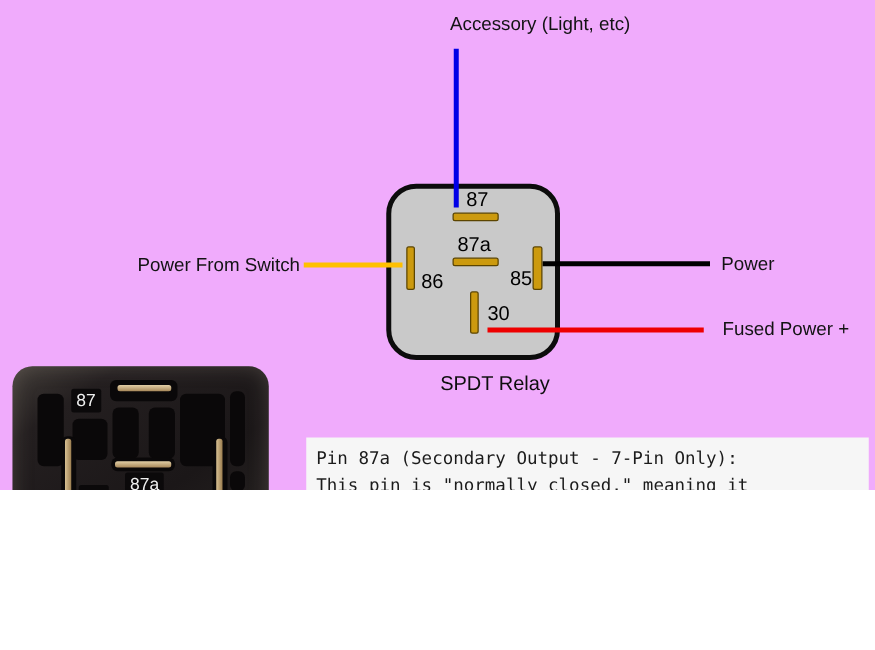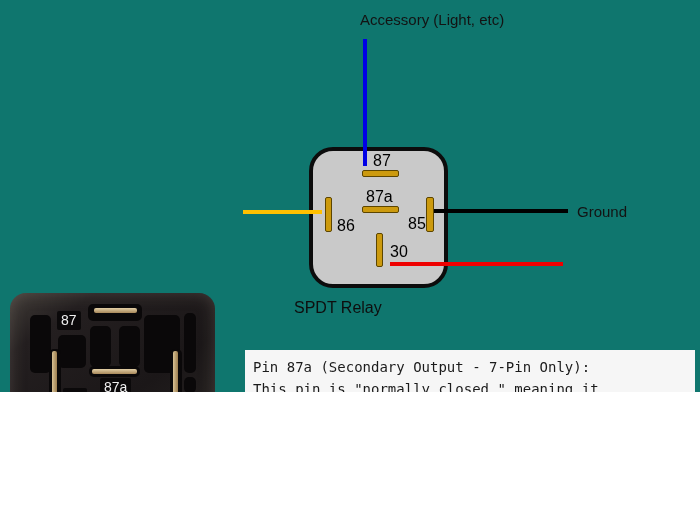--- a/index.html
+++ b/index.html
@@ -1,25 +1,25 @@
 <!DOCTYPE html>
 <html><head>
 <meta charset="utf-8">
 <style>
   html,body { margin:0; padding:0; background:#ffffff; }
   .stage {
-    position:relative; width:700px; height:392px; background:#0f766e;
+    position:relative; width:700px; height:392px; background:#f0abfc;
     font-family:"Liberation Sans", sans-serif; color:#111; overflow:hidden;
   }
   .lbl { position:absolute; font-size:15px; color:#131313; white-space:nowrap; }
   .lbl-accessory { left:360px; top:11px; }
   .lbl-switch    { left:110px; top:204px; }
   .lbl-ground    { left:577px; top:203px; }
   .lbl-fused     { left:578px; top:255px; }
-  .caption { position:absolute; left:294px; top:299px; width:148px; text-align:left;
+  .caption { position:absolute; left:322px; top:299px; width:148px; text-align:center;
              font-size:16px; color:#0e0e0e; }
 
   
   .relay-box {
     position:absolute; left:309px; top:147px; width:139px; height:141px;
     border:4px solid #0c0c0c; border-radius:24px; box-sizing:border-box; z-index:1;
   }
   .pin-bar { position:absolute; border:1px solid #5c4500; border-radius:2px;
              box-sizing:border-box; z-index:6; }
   .bar-87  { left:362px; top:170px; width:37px; height:7px; }
@@ -98,21 +98,23 @@
           background:linear-gradient(#7b7b7d,#a5a5a7 35%,#98989a); }
   .tab-l { left:0;    width:75px; }
   .tab-r { left:78px; width:77px; }
 </style>
 </head>
 <body>
 
 <div class="stage">
 
   <div class="lbl lbl-accessory">Accessory (Light, etc)</div>
-  <div class="lbl lbl-ground">Ground</div>
+  <div class="lbl lbl-switch">Power From Switch</div>
+  <div class="lbl lbl-ground">Power</div>
+  <div class="lbl lbl-fused">Fused Power +</div>
 
   <div class="relay-box" style="background: rgb(201, 201, 201);"></div>
 
   <div class="wire wire-accessory" style="background: rgb(0, 0, 230);"></div>
   <div class="wire wire-switch" style="background: rgb(255, 192, 0);"></div>
   <div class="wire wire-ground" style="background: rgb(0, 0, 0);"></div>
   <div class="wire wire-fused" style="background: rgb(238, 0, 0);"></div>
 
   <div class="pin-bar bar-87" style="background: rgb(204, 154, 14);"></div>
   <div class="pin-bar bar-87a" style="background: rgb(204, 154, 14);"></div>

